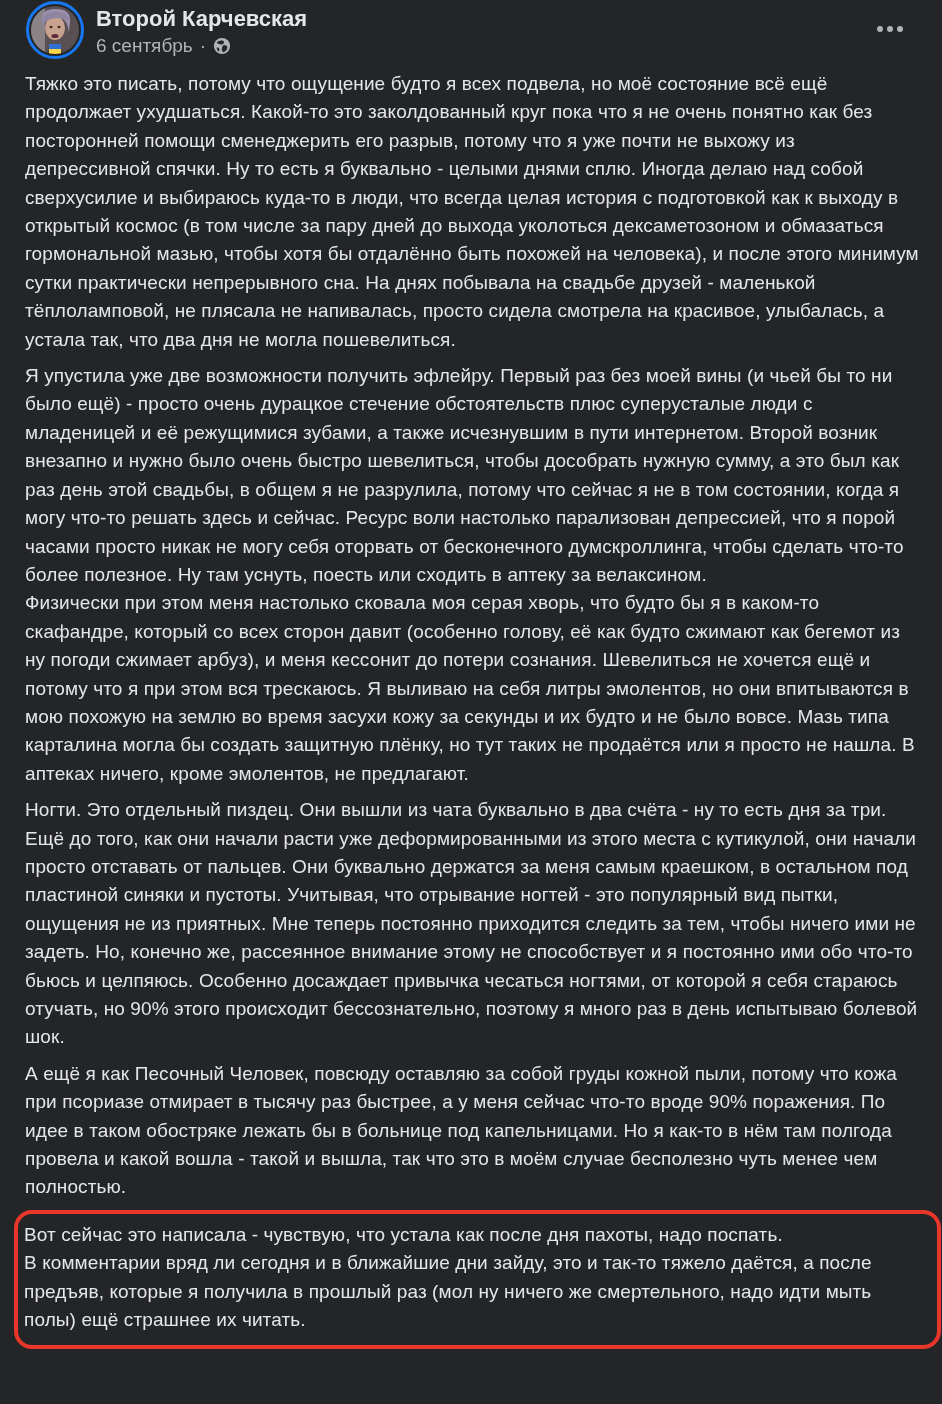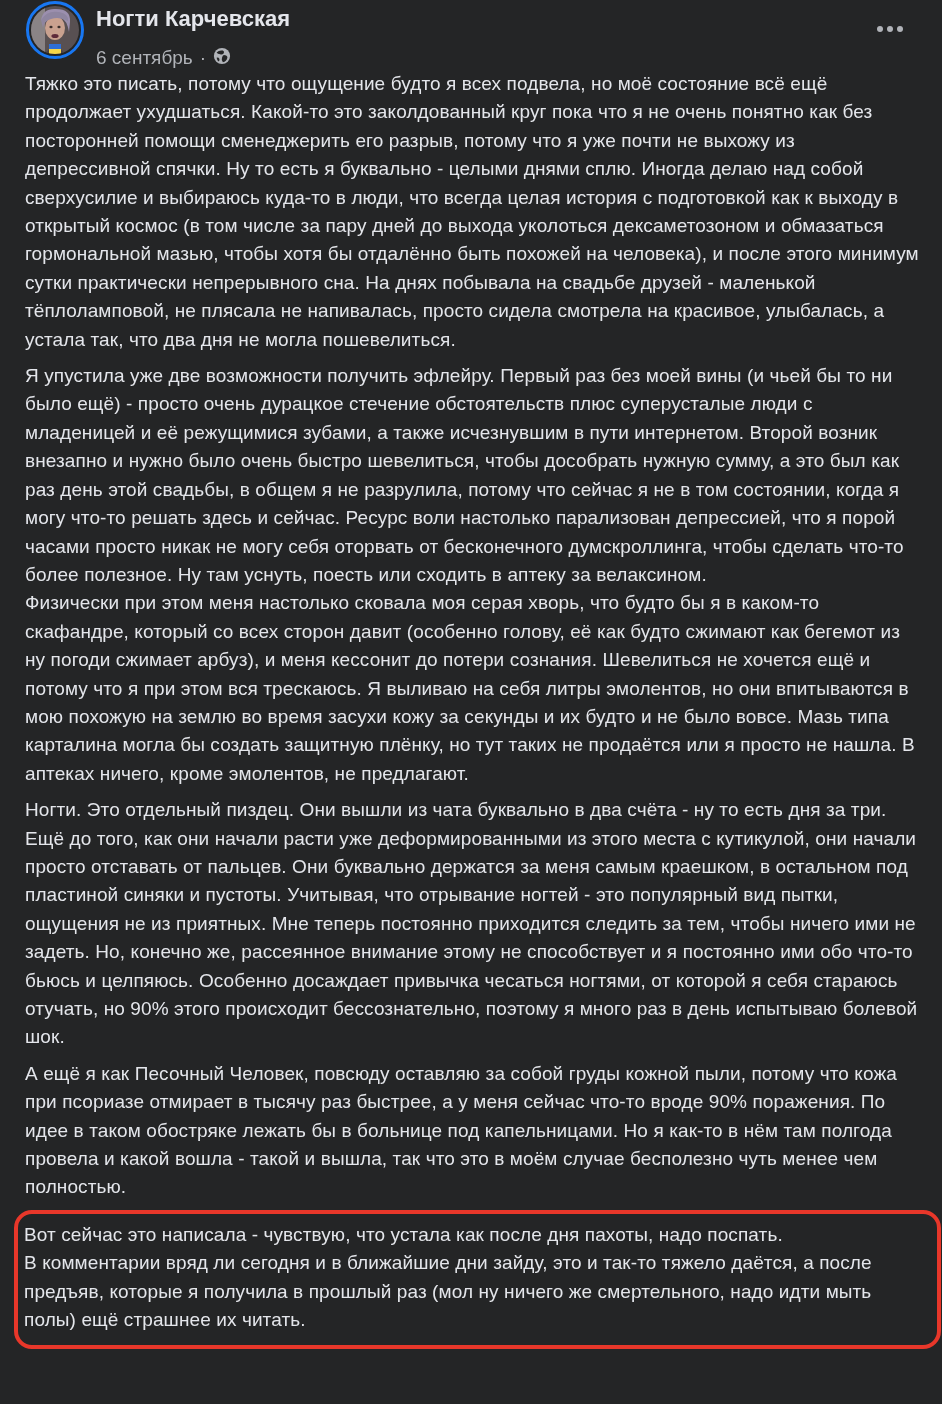--- a/index.html
+++ b/index.html
@@ -23,21 +23,21 @@
   .header{position:relative;height:62px;padding:2px 16px 0 26px;}
   .avatar-wrap{
     position:absolute;left:26px;top:1px;width:58px;height:58px;border-radius:50%;
     border:3px solid var(--ring);padding:2px;background:var(--bg);cursor:pointer;
   }
   .avatar-wrap svg{display:block;width:48px;height:48px;border-radius:50%;}
   .header-meta{position:absolute;left:96px;top:6px;}
   .author-name{
     font-size:22px;font-weight:700;color:var(--text);line-height:26px;cursor:pointer;
   }
-  .sub-row{display:flex;gap:7px;margin-top:15px;}
+  .sub-row{display:flex;align-items:center;gap:7px;margin-top:3px;}
   .post-date{font-size:19px;color:var(--muted);cursor:pointer;}
   .dot-sep{font-size:19px;color:var(--muted);}
   .globe{width:18px;height:18px;display:inline-block;}
   .more-btn{
     position:absolute;right:34px;top:16px;width:36px;height:26px;
     display:flex;align-items:center;justify-content:center;gap:4px;cursor:pointer;
   }
   .more-btn i{width:6px;height:6px;border-radius:50%;background:var(--muted);display:block;}
   
   .content{padding:8px 20px 0 25px;}
@@ -70,21 +70,21 @@
         <ellipse cx="20" cy="21" rx="1.6" ry="1.2" fill="#3a2f2c"></ellipse>
         <ellipse cx="28" cy="21" rx="1.6" ry="1.2" fill="#3a2f2c"></ellipse>
         <ellipse cx="24" cy="30" rx="3.6" ry="2" fill="#5e2b3a"></ellipse>
         <path d="M14 48 Q24 34 34 48 Z" fill="#4a4245"></path>
         <rect x="18" y="38" width="12" height="5" fill="#2f6fd6"></rect>
         <rect x="18" y="43" width="12" height="5" fill="#f7d648"></rect>
       </svg>
     </div>
 
     <div class="header-meta">
-      <div class="author-name">Ногти Карчевская</div>
+      <div class="author-name">Второй Карчевская</div>
       <div class="sub-row">
         <span class="post-date">6 сентябрь</span>
         <span class="dot-sep">·</span>
         <svg class="globe" viewBox="0 0 20 20">
           <circle cx="10" cy="10" r="9" fill="#b0b3b8"></circle>
           <path d="M4 6 Q7 3 11 4 Q13 5 12 7 Q10 9 8 8 Q5 8 4 6 Z" fill="#242526"></path>
           <path d="M12 9 Q16 9 16 12 Q15 16 11 17 Q9 15 10 12 Q10.5 9.5 12 9 Z" fill="#242526"></path>
           <path d="M4 12 Q6 11 7 13 Q8 15 6 16 Q4.5 14.5 4 12 Z" fill="#242526"></path>
         </svg>
       </div>

